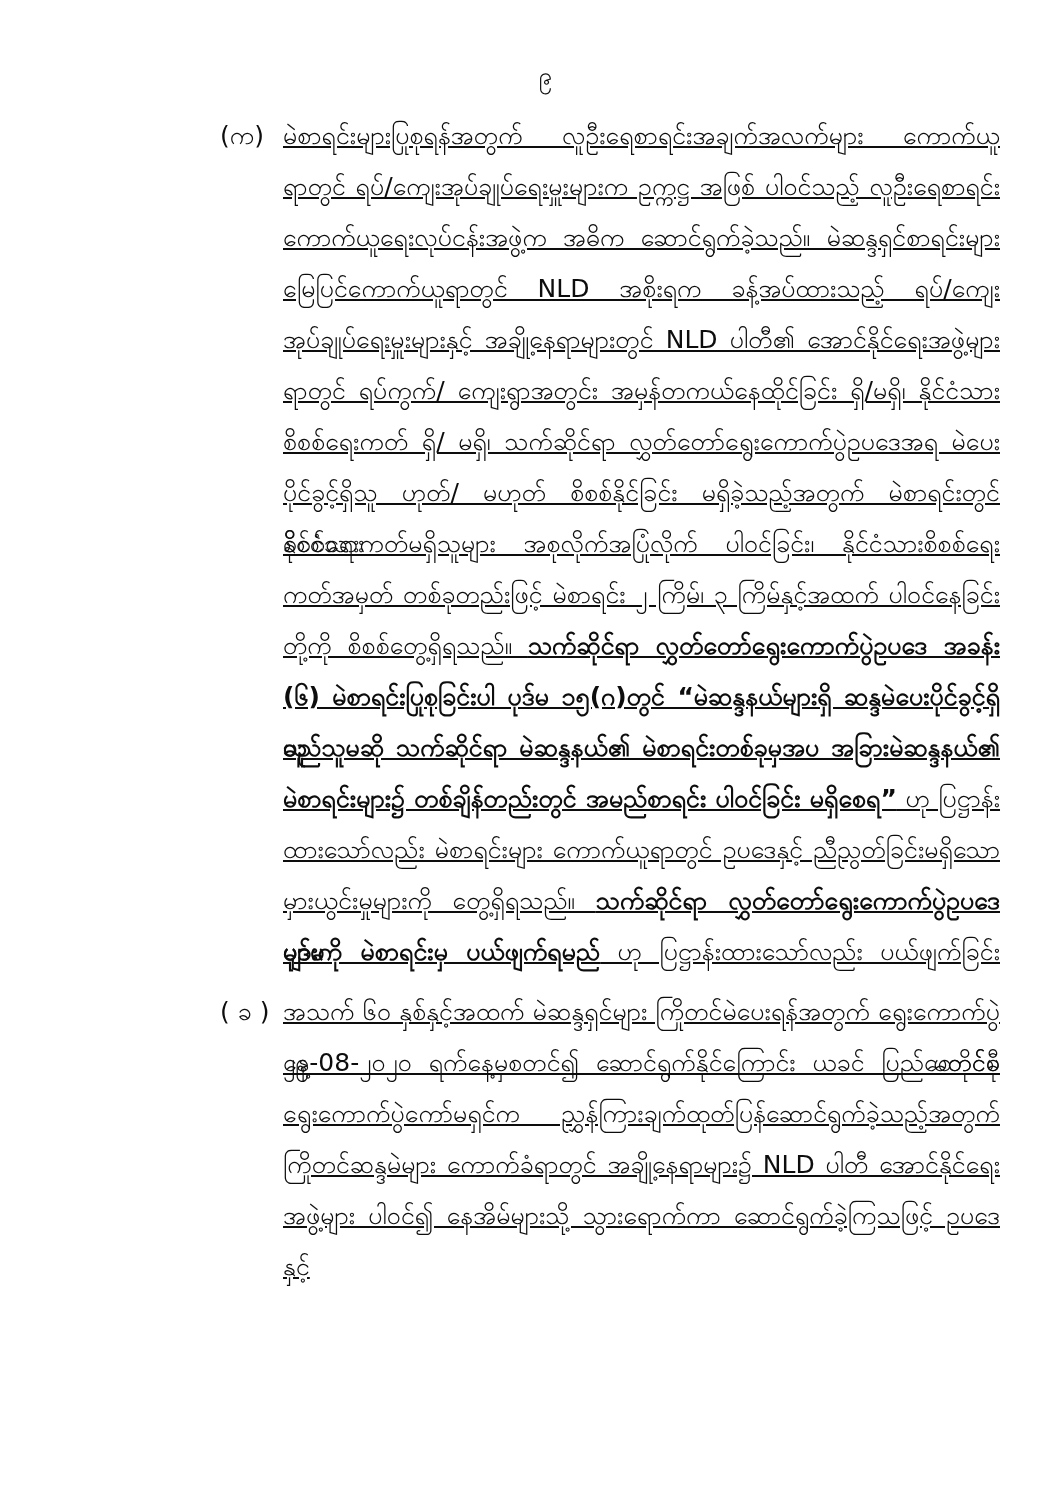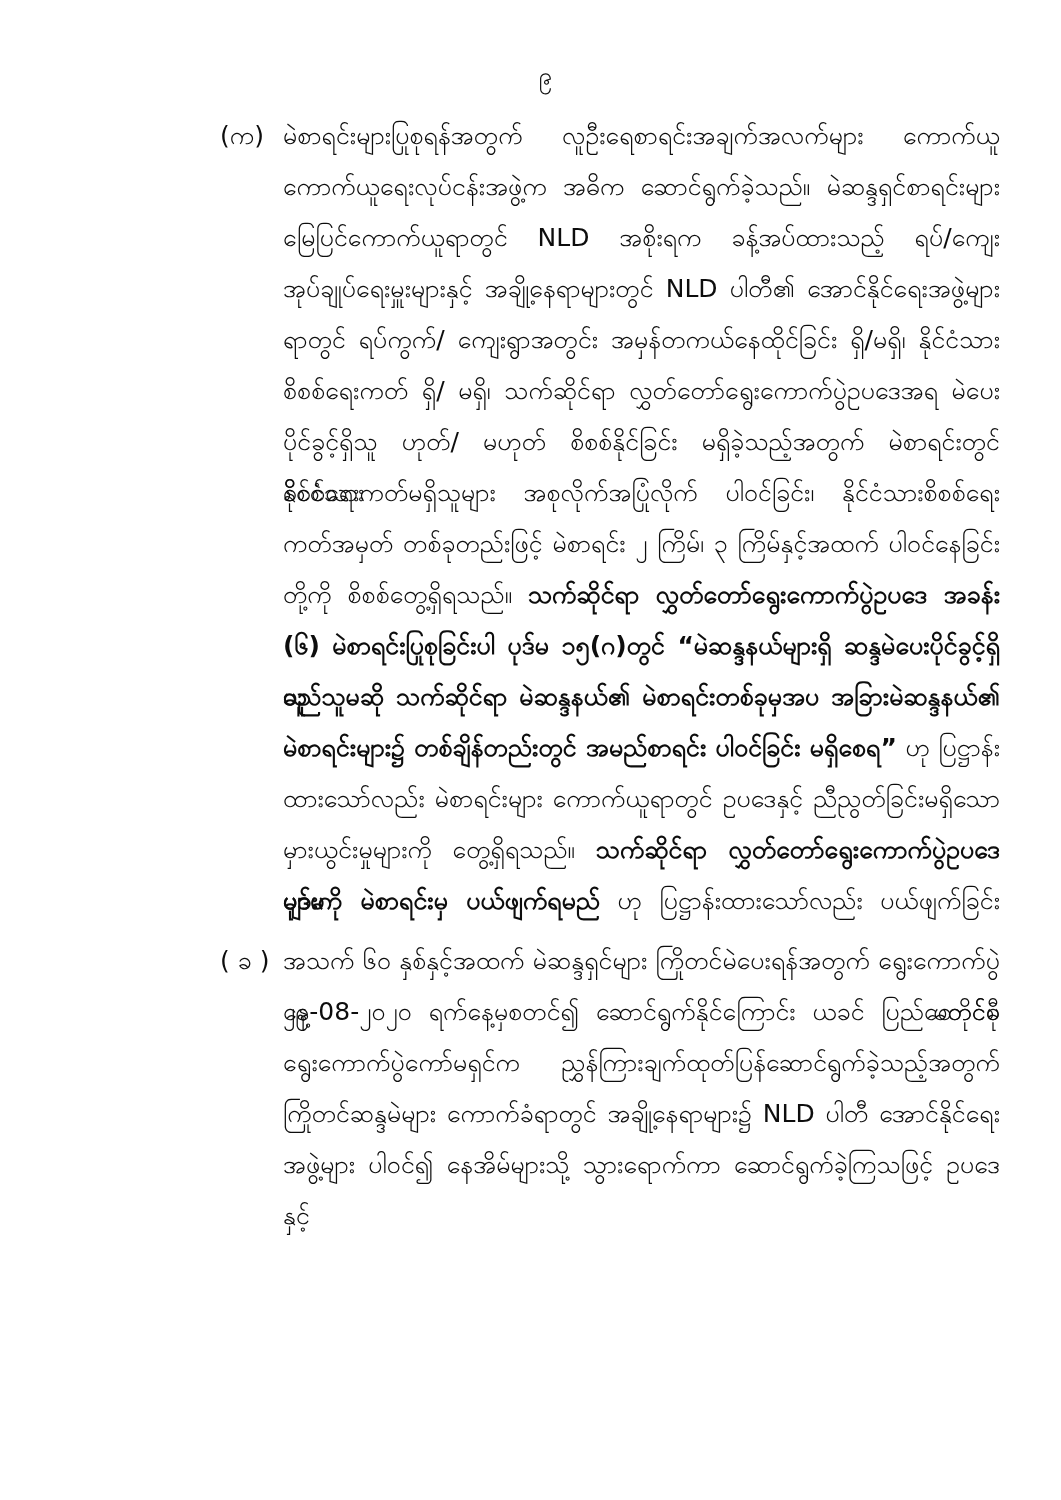--- a/index.html
+++ b/index.html
@@ -41,20 +41,21 @@
   .para-label {
     width: 63px;
     flex: none;
     font-size: 25px;
     line-height: 51px;
     white-space: nowrap;
   }
   .para-lines {
     flex: 1;
     min-width: 0;
+    text-decoration: underline;
   }
   .line {
     font-size: 25px;
     line-height: 51px;
     height: 51px;
     text-align: justify;
     text-align-last: justify;
     -moz-text-align-last: justify;
     white-space: normal;
   }
@@ -69,20 +70,21 @@
 </head>
 <body>
 
 <div class="page">
   <div class="page-number">၉</div>
   <div class="content">
       <div class="para">
         <div class="para-label">(က)</div>
         <div class="para-lines">
           <div class="line"><span class="seg">မဲစာရင်းများပြုစုရန်အတွက် လူဦးရေစာရင်းအချက်အလက်များ ကောက်ယူ</span></div>
+          <div class="line"><span class="seg">ရာတွင် ရပ်/ကျေးအုပ်ချုပ်ရေးမှူးများက ဥက္ကဋ္ဌ အဖြစ် ပါဝင်သည့် လူဦးရေစာရင်း</span></div>
           <div class="line"><span class="seg">ကောက်ယူရေးလုပ်ငန်းအဖွဲ့က အဓိက ဆောင်ရွက်ခဲ့သည်။ မဲဆန္ဒရှင်စာရင်းများ</span></div>
           <div class="line"><span class="seg">မြေပြင်ကောက်ယူရာတွင် NLD အစိုးရက ခန့်အပ်ထားသည့် ရပ်/ကျေး</span></div>
           <div class="line"><span class="seg">အုပ်ချုပ်ရေးမှူးများနှင့် အချို့နေရာများတွင် NLD ပါတီ၏ အောင်နိုင်ရေးအဖွဲ့များ</span></div>
           <div class="line"><span class="seg">ရာတွင် ရပ်ကွက်/ ကျေးရွာအတွင်း အမှန်တကယ်နေထိုင်ခြင်း ရှိ/မရှိ၊ နိုင်ငံသား</span></div>
           <div class="line"><span class="seg">စိစစ်ရေးကတ် ရှိ/ မရှိ၊ သက်ဆိုင်ရာ လွှတ်တော်ရွေးကောက်ပွဲဥပဒေအရ မဲပေး</span></div>
           <div class="line"><span class="seg">ပိုင်ခွင့်ရှိသူ ဟုတ်/ မဟုတ် စိစစ်နိုင်ခြင်း မရှိခဲ့သည့်အတွက် မဲစာရင်းတွင် နိုင်ငံသား</span></div>
           <div class="line"><span class="seg">စိစစ်ရေးကတ်မရှိသူများ အစုလိုက်အပြုံလိုက် ပါဝင်ခြင်း၊ နိုင်ငံသားစိစစ်ရေး</span></div>
           <div class="line"><span class="seg">ကတ်အမှတ် တစ်ခုတည်းဖြင့် မဲစာရင်း ၂ ကြိမ်၊ ၃ ကြိမ်နှင့်အထက် ပါဝင်နေခြင်း</span></div>
           <div class="line"><span class="seg">တို့ကို စိစစ်တွေ့ရှိရသည်။ </span><span class="seg seg-bold">သက်ဆိုင်ရာ လွှတ်တော်ရွေးကောက်ပွဲဥပဒေ အခန်း</span></div>
           <div class="line"><span class="seg seg-bold">(၆) မဲစာရင်းပြုစုခြင်းပါ ပုဒ်မ ၁၅(ဂ)တွင် “မဲဆန္ဒနယ်များရှိ ဆန္ဒမဲပေးပိုင်ခွင့်ရှိသူ</span></div>

